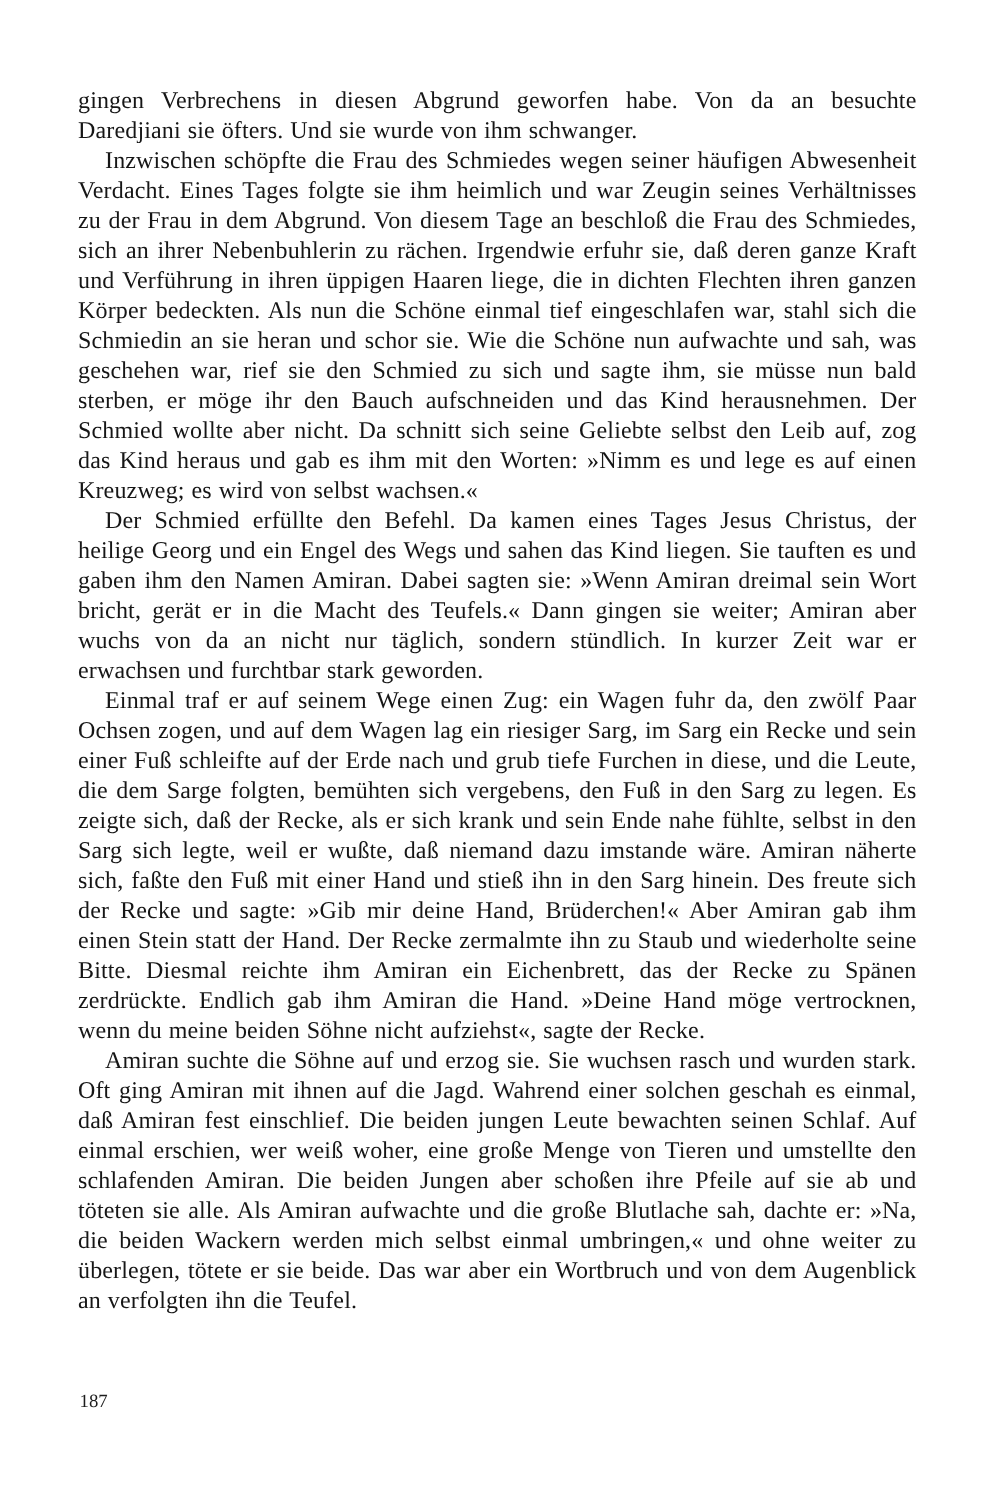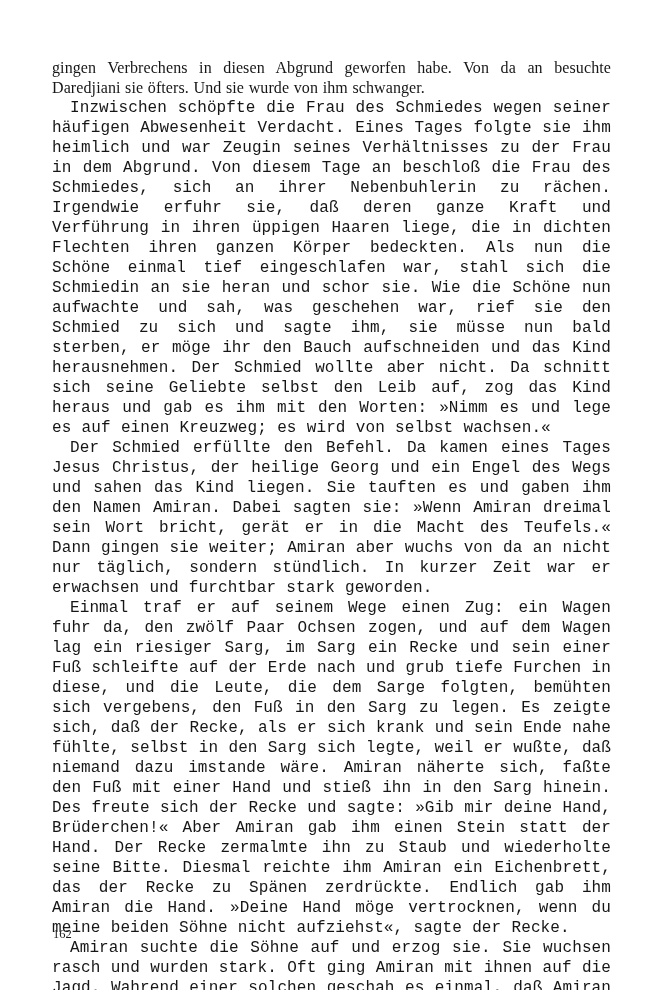--- a/index.html
+++ b/index.html
@@ -32,21 +32,20 @@
       hyphens: auto;
       -webkit-hyphens: auto;
       word-spacing: 0.5px;
     }
     .text-block p {
       margin: 0;
       padding: 0;
     }
     .text-block p.indent {
       text-indent: 18px;
-      font-family: Liberation Mono, monospace;
     }
     .page-number {
       position: absolute;
       left: 53px;
       top: 927px;
       font-size: 12.5px;
       line-height: 14px;
       color: #1c1c1c;
     }
   </style>
@@ -54,14 +53,14 @@
 <body>
 
 <div class="page">
   <div class="text-block">
     <p>gingen Verbrechens in diesen Abgrund geworfen habe. Von da an besuchte Daredjiani sie öfters. Und sie wurde von ihm schwanger.</p>
     <p class="indent">Inzwischen schöpfte die Frau des Schmiedes wegen seiner häufigen Abwesenheit Verdacht. Eines Tages folgte sie ihm heimlich und war Zeugin seines Verhältnisses zu der Frau in dem Abgrund. Von diesem Tage an beschloß die Frau des Schmiedes, sich an ihrer Nebenbuhlerin zu rächen. Irgendwie erfuhr sie, daß deren ganze Kraft und Verführung in ihren üppigen Haaren liege, die in dichten Flechten ihren ganzen Körper bedeckten. Als nun die Schöne einmal tief eingeschlafen war, stahl sich die Schmiedin an sie heran und schor sie. Wie die Schöne nun aufwachte und sah, was geschehen war, rief sie den Schmied zu sich und sagte ihm, sie müsse nun bald sterben, er möge ihr den Bauch aufschneiden und das Kind herausnehmen. Der Schmied wollte aber nicht. Da schnitt sich seine Geliebte selbst den Leib auf, zog das Kind heraus und gab es ihm mit den Worten: »Nimm es und lege es auf einen Kreuzweg; es wird von selbst wachsen.«</p>
     <p class="indent">Der Schmied erfüllte den Befehl. Da kamen eines Tages Jesus Christus, der heilige Georg und ein Engel des Wegs und sahen das Kind liegen. Sie tauften es und gaben ihm den Namen Amiran. Dabei sagten sie: »Wenn Amiran dreimal sein Wort bricht, gerät er in die Macht des Teufels.« Dann gingen sie weiter; Amiran aber wuchs von da an nicht nur täglich, sondern stündlich. In kurzer Zeit war er erwachsen und furchtbar stark geworden.</p>
     <p class="indent">Einmal traf er auf seinem Wege einen Zug: ein Wagen fuhr da, den zwölf Paar Ochsen zogen, und auf dem Wagen lag ein riesiger Sarg, im Sarg ein Recke und sein einer Fuß schleifte auf der Erde nach und grub tiefe Furchen in diese, und die Leute, die dem Sarge folgten, bemühten sich vergebens, den Fuß in den Sarg zu legen. Es zeigte sich, daß der Recke, als er sich krank und sein Ende nahe fühlte, selbst in den Sarg sich legte, weil er wußte, daß niemand dazu imstande wäre. Amiran näherte sich, faßte den Fuß mit einer Hand und stieß ihn in den Sarg hinein. Des freute sich der Recke und sagte: »Gib mir deine Hand, Brüderchen!« Aber Amiran gab ihm einen Stein statt der Hand. Der Recke zermalmte ihn zu Staub und wiederholte seine Bitte. Diesmal reichte ihm Amiran ein Eichenbrett, das der Recke zu Spänen zerdrückte. Endlich gab ihm Amiran die Hand. »Deine Hand möge vertrocknen, wenn du meine beiden Söhne nicht aufziehst«, sagte der Recke.</p>
     <p class="indent">Amiran suchte die Söhne auf und erzog sie. Sie wuchsen rasch und wurden stark. Oft ging Amiran mit ihnen auf die Jagd. Wahrend einer solchen geschah es einmal, daß Amiran fest einschlief. Die beiden jungen Leute bewachten seinen Schlaf. Auf einmal erschien, wer weiß woher, eine große Menge von Tieren und umstellte den schlafenden Amiran. Die beiden Jungen aber schoßen ihre Pfeile auf sie ab und töteten sie alle. Als Amiran aufwachte und die große Blutlache sah, dachte er: »Na, die beiden Wackern werden mich selbst einmal umbringen,« und ohne weiter zu überlegen, tötete er sie beide. Das war aber ein Wortbruch und von dem Augenblick an verfolgten ihn die Teufel.</p>
   </div>
-  <div class="page-number">162</div>
+  <div class="page-number">187</div>
 </div>
 
 </body></html>

